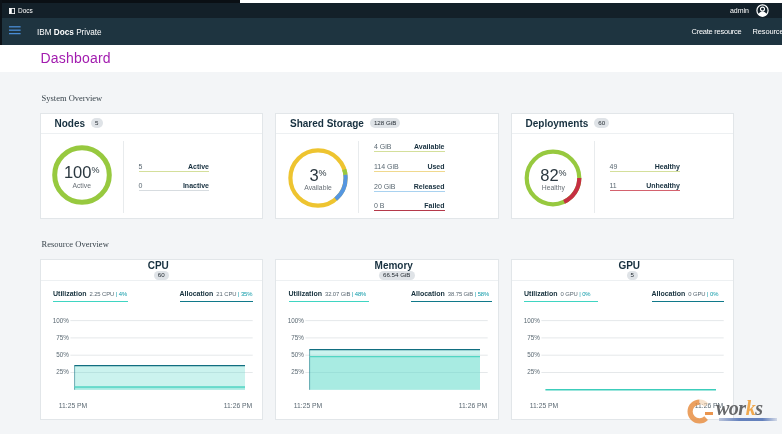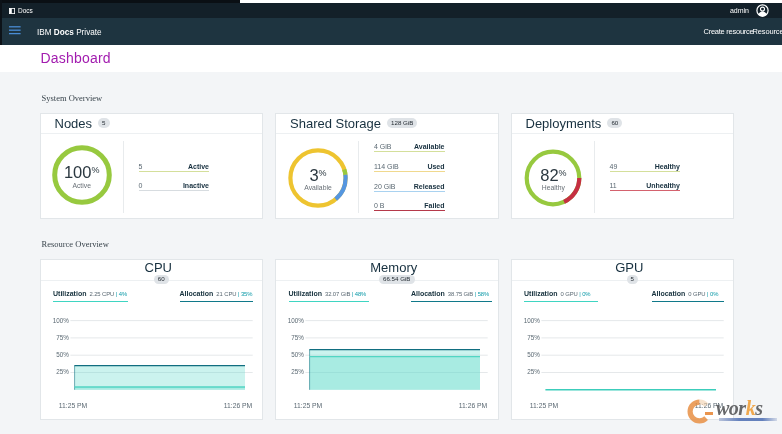--- a/index.html
+++ b/index.html
@@ -14,21 +14,21 @@
   #whiteband { left:0; top:44.5px; width:782px; height:27px; background:#ffffff; }
   #dashtitle { left:40.5px; top:50px; font-size:14px; color:#a21caf; letter-spacing:.2px; }
   .seclabel { left:41.5px; font-size:8.5px; color:#39444c;font-family:Liberation Serif, serif; }
   
   .card { background:#fff; border:1px solid #e2e6e9; }
   .r1 { top:112.8px; height:106.2px; width:223.5px; }
   .r2 { top:258.5px; height:161.3px; width:223.5px; }
   .c1 { left:39.5px; } .c2 { left:275px; } .c3 { left:510.5px; }
   .cardhead { position:absolute; left:0; top:0; right:0; height:20px; border-bottom:1px solid #edf0f2; display:flex; align-items:center; padding-left:14px; }
   .r2 .cardhead { height:21.5px;flex-direction:column; }
-  .cardhead .t { font-size:13px; font-weight:normal; color:#17303f; }
+  .cardhead .t { font-size:10px; font-weight:bold; color:#17303f; }
   .badge { margin-left:6px; font-size:6.2px; color:#252c33; background:#dfe3e7; border-radius:7px; padding:1.8px 4px; line-height:1; }
   
   .donut { position:absolute; left:10.2px; top:30.3px; width:62px; height:62px; }
   .dcenter { position:absolute; left:10.2px; top:30.3px; width:62px; height:62px; text-align:center; }
   .dcenter .pct { position:absolute; left:0; right:0; top:21.3px; font-size:16.5px; color:#2b3840; line-height:14px; }
   .dcenter .pct sup { font-size:9px; vertical-align:baseline; position:relative; top:-5px; }
   .dcenter .sub { position:absolute; left:0; right:0; top:37.5px; font-size:6.8px; color:#697077; line-height:7px; }
   .vdiv { position:absolute; left:82px; top:27px; width:1px; height:72px; background:#e8ebed; }
   .litem { position:absolute; left:98px; width:70.5px; height:12px; }
   .litem .n { position:absolute; left:0; bottom:2px; font-size:7px; color:#5a6872; }
@@ -67,21 +67,21 @@
 
   <div class="abs" id="navbar">
     <svg class="abs" style="left:8.8px;top:8.8px" width="12" height="9" viewBox="0 0 12 9">
       <g stroke="#4a8cd4" stroke-width="1.3">
         <line x1="0" y1="0.8" x2="11.6" y2="0.8"></line>
         <line x1="0" y1="4.2" x2="11.6" y2="4.2"></line>
         <line x1="0" y1="7.6" x2="11.6" y2="7.6"></line>
       </g>
     </svg>
     <span class="abs" style="left:37px;top:10px;font-size:8.2px;">IBM <b>Docs</b> <span style="font-weight:400">Private</span></span>
-    <span class="abs" style="left:691.5px;top:9px;font-size:7.5px;letter-spacing:-0.25px;margin-left:12px;">Create resource</span>
+    <span class="abs" style="left:691.5px;top:9px;font-size:7.5px;letter-spacing:-0.25px;">Create resource</span>
     <span class="abs" style="left:752.5px;top:9px;font-size:7.5px;letter-spacing:-0.15px;">Resource</span>
   </div>
 
   <div class="abs" id="whiteband"></div>
   <div class="abs" id="dashtitle">Dashboard</div>
 
   <div class="abs seclabel" style="top:92.6px">System Overview</div>
   <div class="abs seclabel" style="top:239px">Resource Overview</div>
 
   <div class="abs card r1 c1">

